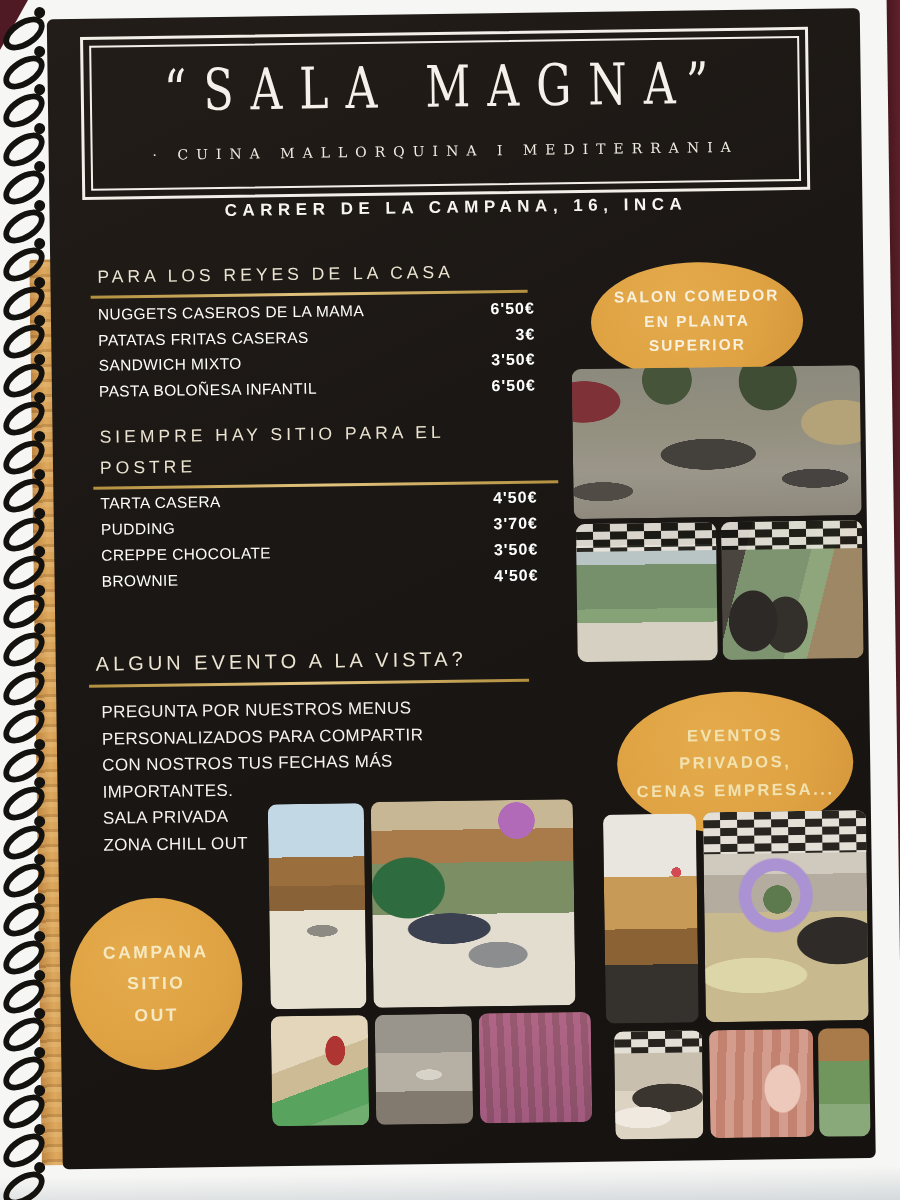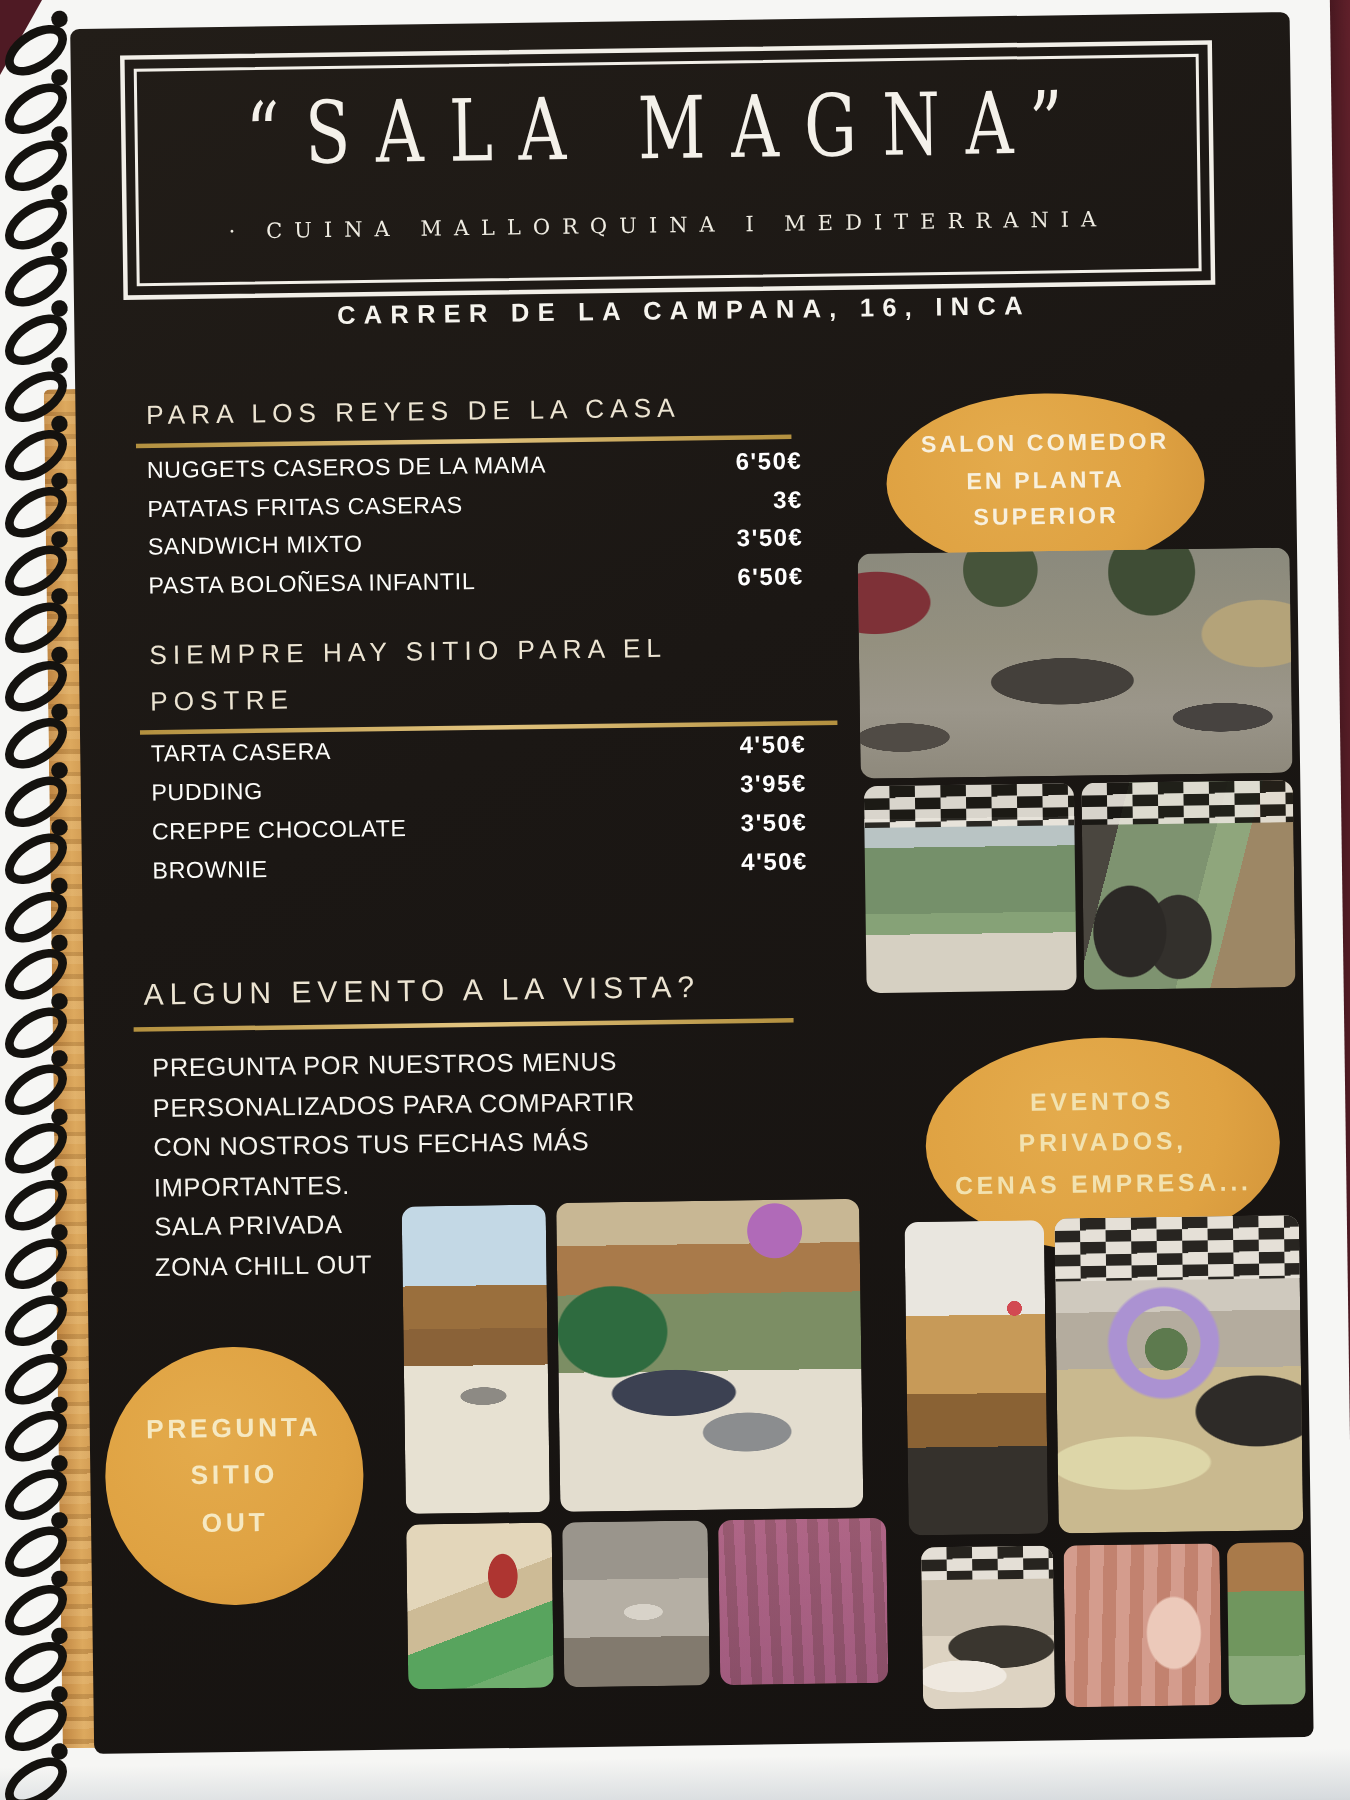--- a/index.html
+++ b/index.html
@@ -161,21 +161,21 @@
 
     <div class="shead" style="left:47px;top:408px;">SIEMPRE HAY SITIO PARA EL</div>
     <div class="shead" style="left:47px;top:439px;">POSTRE</div>
     <div class="rule" style="left:40px;top:468px;width:465px;"></div>
     <div class="row" style="top:476px;">
       <span class="iname">TARTA CASERA</span>
       <span class="iprice">4'50€</span>
     </div>
     <div class="row" style="top:502px;">
       <span class="iname">PUDDING</span>
-      <span class="iprice">3'95€</span>
+      <span class="iprice">3'70€</span>
     </div>
     <div class="row" style="top:528px;">
       <span class="iname">CREPPE CHOCOLATE</span>
       <span class="iprice">3'50€</span>
     </div>
     <div class="row" style="top:554px;">
       <span class="iname">BROWNIE</span>
       <span class="iprice">4'50€</span>
     </div>
 
@@ -194,21 +194,21 @@
       <span>SALON COMEDOR</span>
       <span>EN PLANTA</span>
       <span>SUPERIOR</span>
     </div>
     <div class="badge badge-eventos">
       <span>EVENTOS</span>
       <span>PRIVADOS,</span>
       <span>CENAS EMPRESA...</span>
     </div>
     <div class="badge badge-terraza">
-      <span>PREGUNTA</span>
+      <span>CAMPANA</span>
       <span>SITIO</span>
       <span>OUT</span>
     </div>
 
     <div class="ph" id="ph-a"></div>
     <div class="ph checker" id="ph-b1"></div>
     <div class="ph checker" id="ph-b2"></div>
 
     <div class="ph" id="c1"></div>
     <div class="ph" id="c2"></div>

